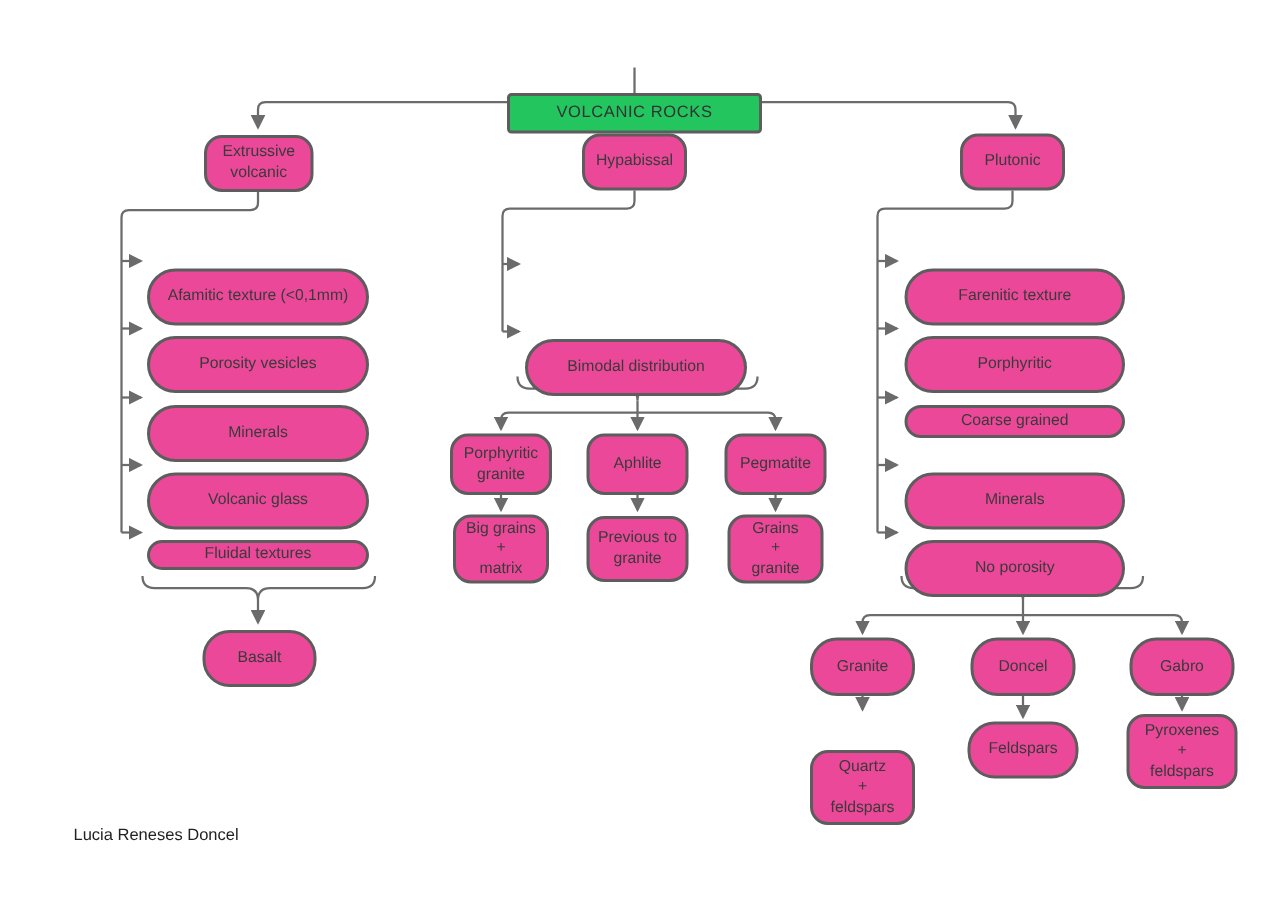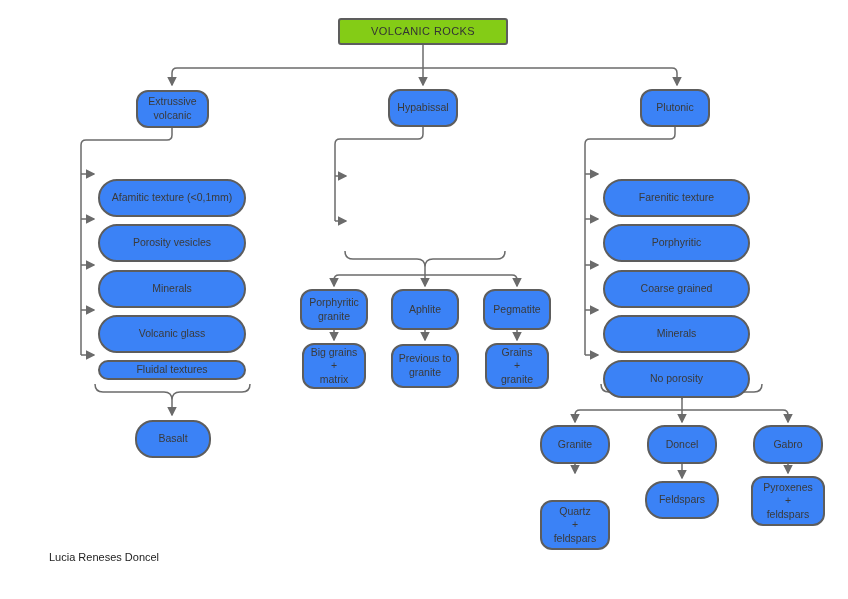--- a/index.html
+++ b/index.html
@@ -2,27 +2,27 @@
 <html><head>
 <meta charset="utf-8">
 <style>
   html,body{margin:0;padding:0;background:#ffffff;}
   #canvas{
     position:relative;width:848px;height:599px;background:#ffffff;overflow:hidden;
     font-family:"Liberation Sans", sans-serif;color:#383838;
   }
   #wires{position:absolute;left:0;top:0;width:848px;height:599px;}
   .node{
-    position:absolute;box-sizing:border-box;background:#3b82f6;
+    position:absolute;box-sizing:border-box;background:#ec4899;
     border:2px solid #5d5d5d;display:flex;align-items:center;justify-content:center;
     text-align:center;font-size:10.5px;line-height:1.3;color:#3a3a3a;
     white-space:pre-line;padding:1px 3px;z-index:2;
   }
   .root{
-    background:#84cc16;border-radius:3px;font-size:11px;letter-spacing:.4px;color:#333;
+    background:#22c55e;border-radius:3px;font-size:11px;letter-spacing:.4px;color:#333;margin-top:44px;
   }
   .rrect{border-radius:12px;}
   .oval{border-radius:19px;margin-top:24px;}
   .pill{border-radius:18px;}
   .author{
     position:absolute;left:22px;top:551px;font-size:11px;color:#222;z-index:2;padding-left:27px;
   }
 </style>
 </head>
 <body>
@@ -92,38 +92,39 @@
   <div class="node rrect" style="left:388px;top:89px;width:70px;height:38px">Hypabissal</div>
   <div class="node rrect" style="left:640px;top:89px;width:70px;height:38px">Plutonic</div>
 
   <div class="node oval" style="left:98px;top:155px;width:148px;height:38px">Afamitic texture (&lt;0,1mm)</div>
   <div class="node oval" style="left:98px;top:200px;width:148px;height:38px">Porosity vesicles</div>
   <div class="node oval" style="left:98px;top:246px;width:148px;height:38px">Minerals</div>
   <div class="node oval" style="left:98px;top:291px;width:148px;height:38px">Volcanic glass</div>
   <div class="node oval" style="left:98px;top:336px;width:148px;height:20px">Fluidal textures</div>
   <div class="node pill" style="left:135px;top:420px;width:76px;height:38px">Basalt</div>
 
+  <div class="node oval" style="left:350px;top:202px;width:148px;height:38px">Bimodal distribution</div>
 
   <div class="node rrect" style="left:300px;top:289px;width:68px;height:41px">Porphyritic
 granite</div>
   <div class="node rrect" style="left:391px;top:289px;width:68px;height:41px">Aphlite</div>
   <div class="node rrect" style="left:483px;top:289px;width:68px;height:41px">Pegmatite</div>
 
   <div class="node rrect" style="left:302px;top:343px;width:64px;height:46px">Big grains
 +
 matrix</div>
   <div class="node rrect" style="left:391px;top:344px;width:68px;height:44px">Previous to
 granite</div>
   <div class="node rrect" style="left:485px;top:343px;width:64px;height:46px">Grains
 +
 granite</div>
 
   <div class="node oval" style="left:603px;top:155px;width:147px;height:38px">Farenitic texture</div>
   <div class="node oval" style="left:603px;top:200px;width:147px;height:38px">Porphyritic</div>
-  <div class="node oval" style="left:603px;top:246px;width:147px;height:38px">Coarse grained</div>
+  <div class="node oval" style="left:603px;top:246px;width:147px;height:22px">Coarse grained</div>
   <div class="node oval" style="left:603px;top:291px;width:147px;height:38px">Minerals</div>
   <div class="node oval" style="left:603px;top:336px;width:147px;height:38px">No porosity</div>
 
   <div class="node pill" style="left:540px;top:425px;width:70px;height:39px">Granite</div>
   <div class="node pill" style="left:647px;top:425px;width:70px;height:39px">Doncel</div>
   <div class="node pill" style="left:753px;top:425px;width:70px;height:39px">Gabro</div>
 
   <div class="node rrect" style="left:540px;top:500px;width:70px;height:50px">Quartz
 +
 feldspars</div>

